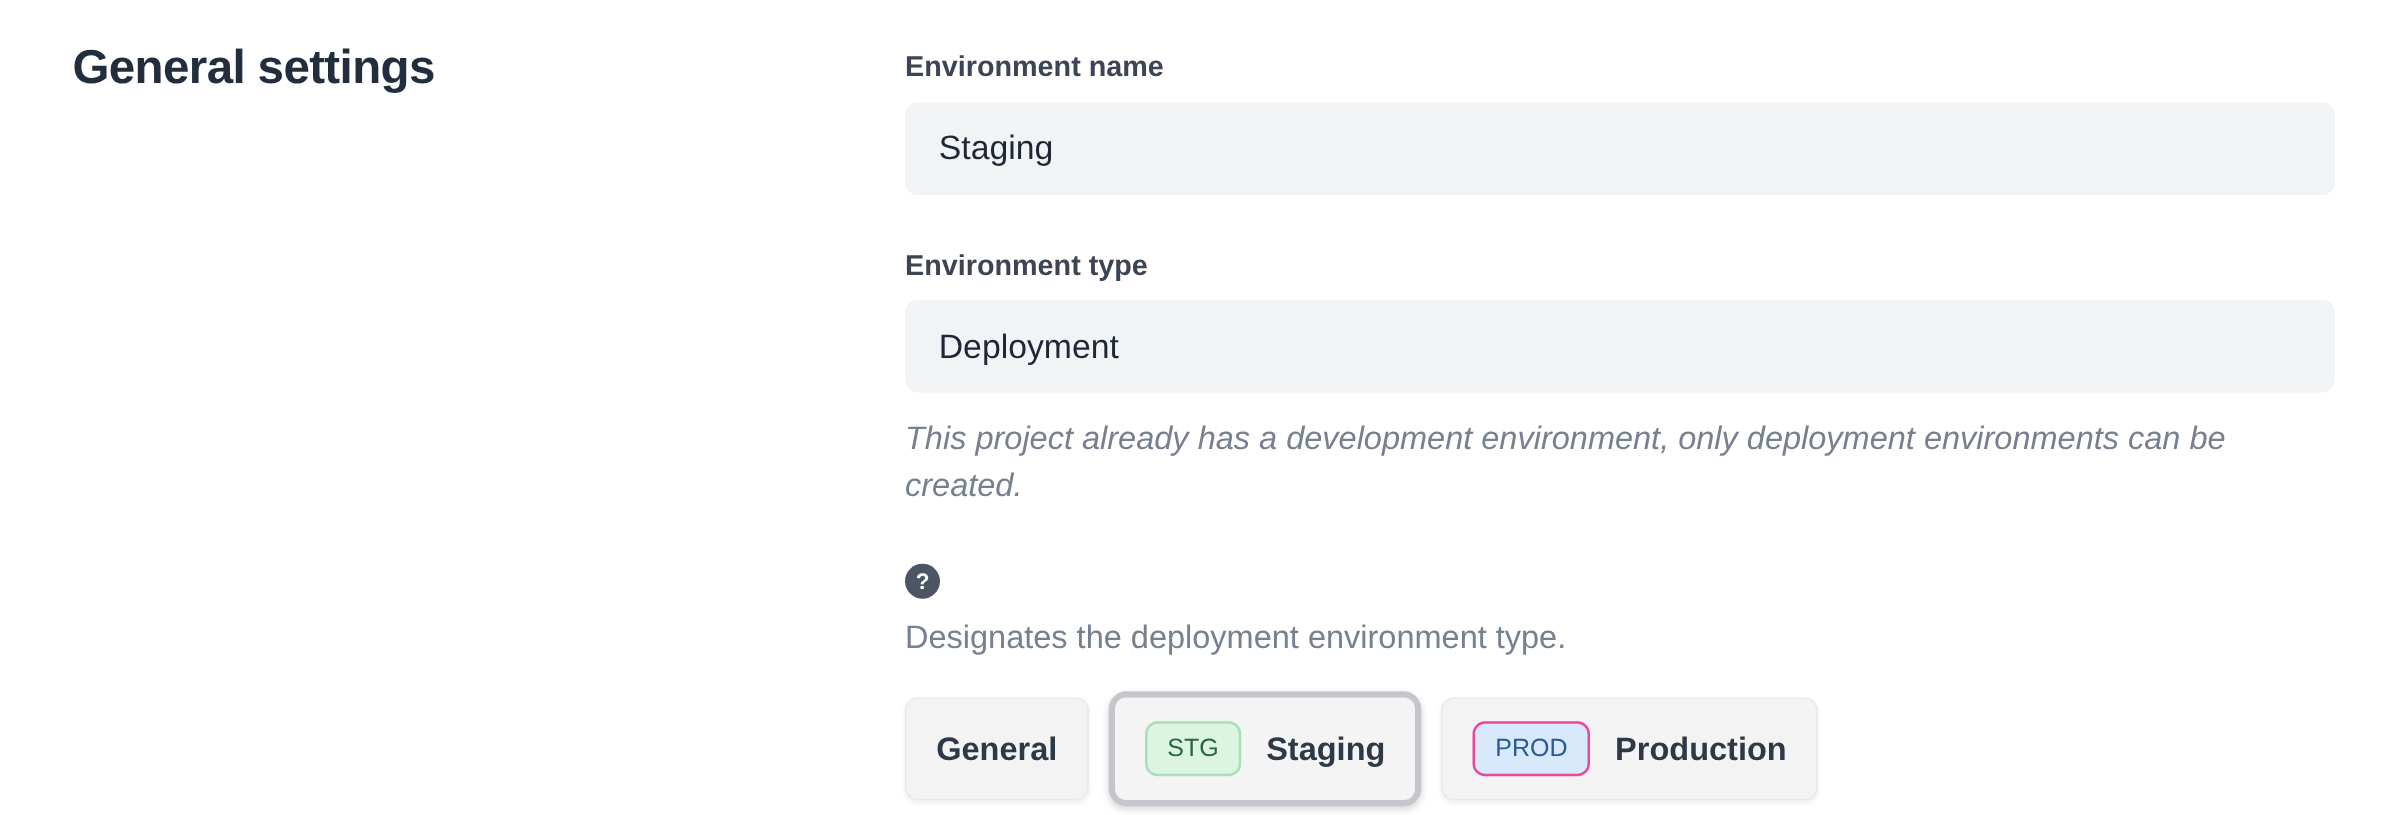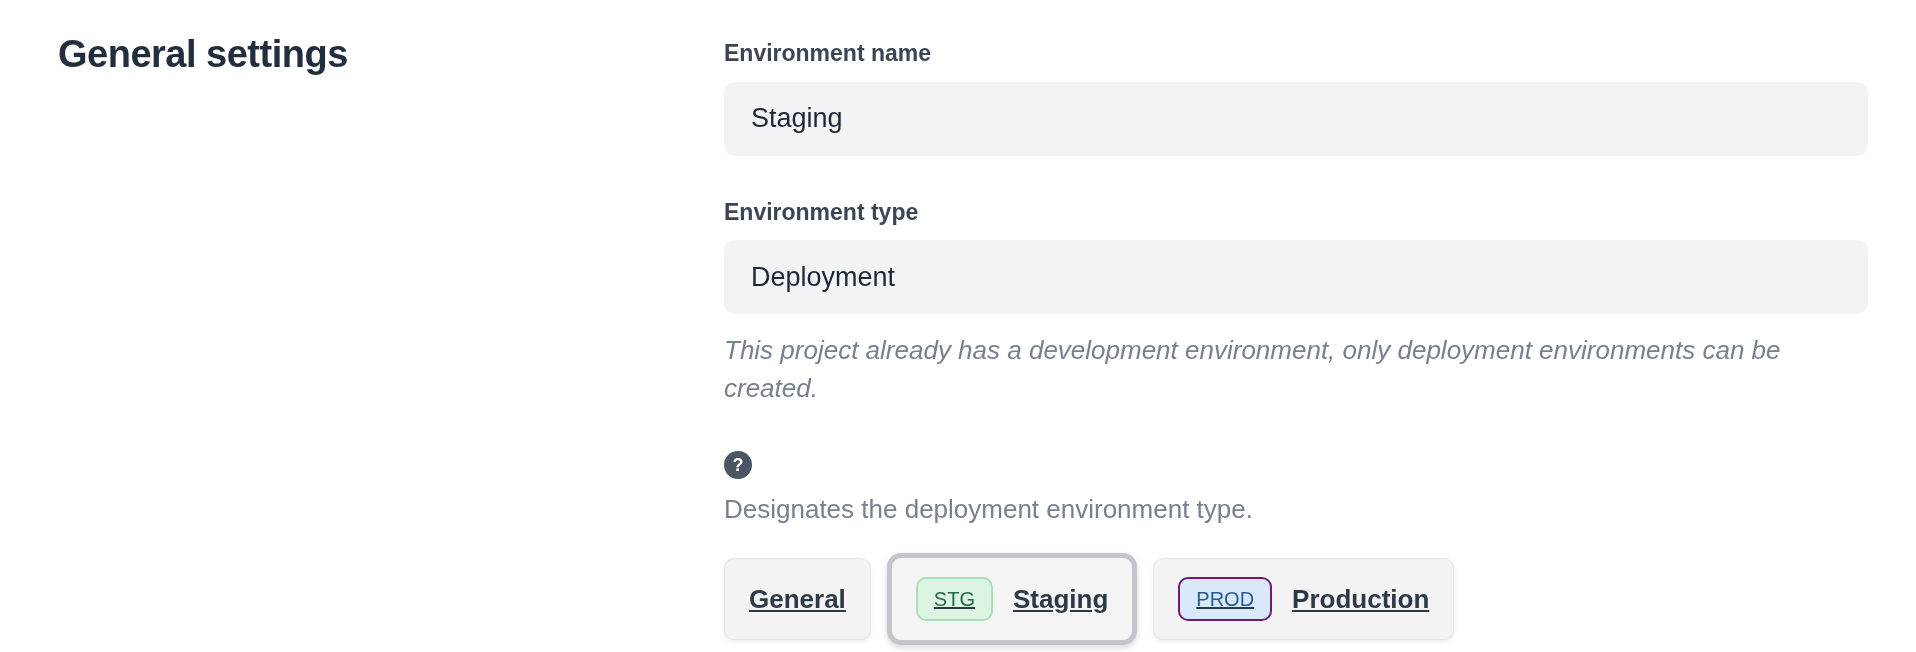--- a/index.html
+++ b/index.html
@@ -109,21 +109,20 @@
     padding: 0 24px;
     background: #f3f3f4;
     border: 1px solid #e6e6e9;
     border-radius: 10px;
     font-family: inherit;
     font-size: 26px;
     font-weight: bold;
     color: #2e3947;
     box-shadow: 0 2px 4px rgba(25,28,35,0.08);
     cursor: pointer;
-    text-decoration: underline;
   }
   .type-btn.selected {
     height: 92px;
     border: 5px solid #c5c6cb;
     border-radius: 14px;
     background: #f4f4f5;
     box-shadow: 0 3px 6px rgba(25,28,35,0.16);
   }
   .badge {
     font-size: 20px;
@@ -133,21 +132,21 @@
     border-radius: 10px;
     flex: none;
   }
   .badge-stg {
     background: #dcf5e3;
     border: 2px solid #a8dfb9;
     color: #276749;
   }
   .badge-prod {
     background: #d8e9fc;
-    border: 2px solid #701a75;
+    border: 2px solid #ec4899;
     color: #2a5a94;
   }
 </style>
 </head>
 <body>
 
 <div class="layout">
 
   <div class="col-left">
     <h1 class="page-title">General settings</h1>

